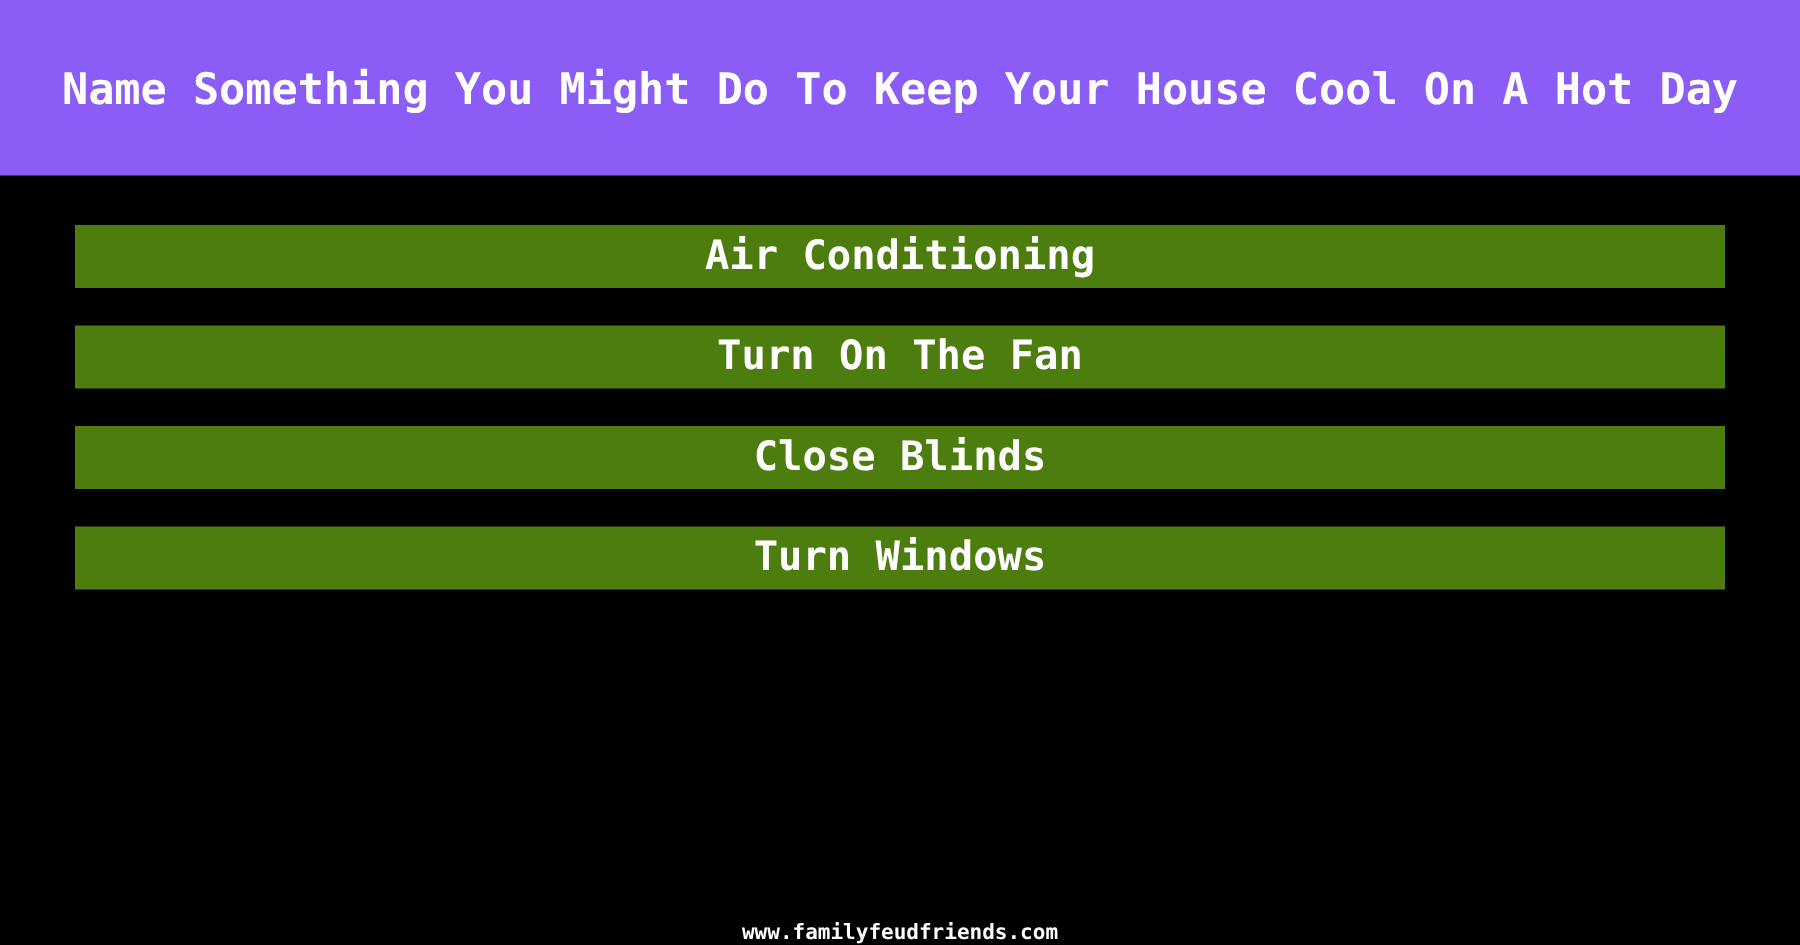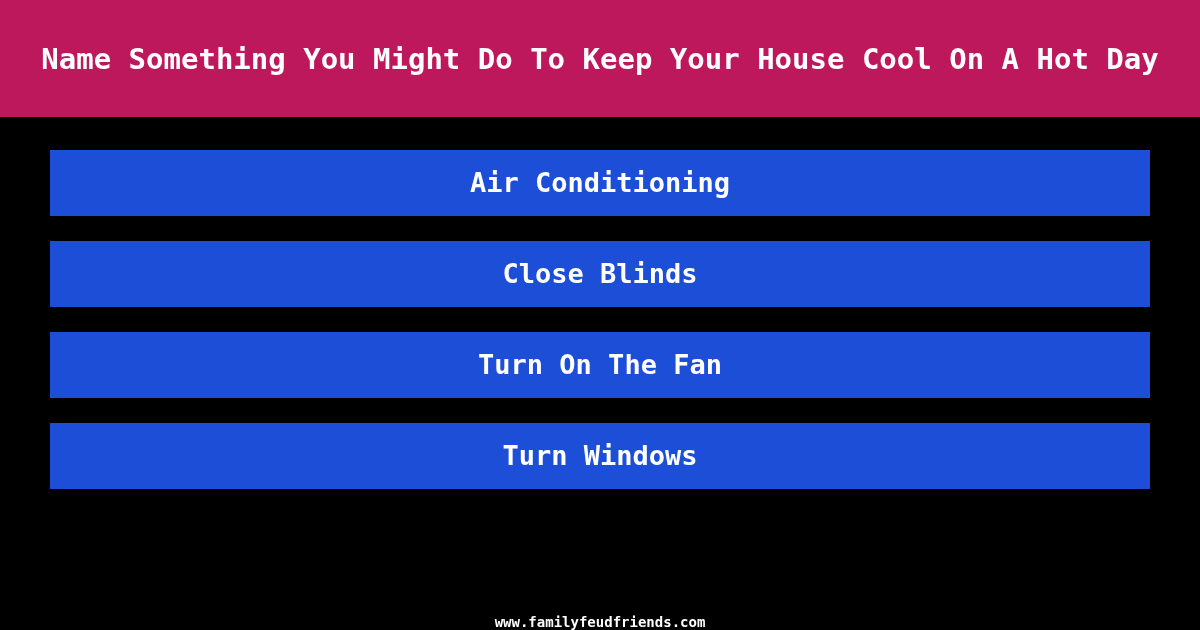--- a/index.html
+++ b/index.html
@@ -18,21 +18,21 @@
     width: 1200px;
     height: 630px;
     position: relative;
     background: #000000;
     display: flex;
     flex-direction: column;
   }
   .header-band {
     width: 1200px;
     height: 117px;
-    background: #be185d;
+    background: #8b5cf6;
     display: flex;
     align-items: center;
     justify-content: center;
     box-sizing: border-box;
     padding: 0 20px;
     flex: 0 0 auto;
   }
   .header-title {
     color: #FFFFFF;
     font-family: "DejaVu Sans Mono", monospace;
@@ -45,23 +45,23 @@
   }
   .answers {
     margin-top: 33px;
     display: flex;
     flex-direction: column;
     gap: 25px;
     flex: 0 0 auto;
   }
   .answer-bar {
     width: 1100px;
-    height: 66px;
+    height: 42px;
     margin-left: 50px;
-    background: #1d4ed8;
+    background: #4d7c0f;
     display: flex;
     align-items: center;
     justify-content: center;
     box-sizing: border-box;
   }
   .answer-text {
     color: #FFFFFF;
     font-family: "DejaVu Sans Mono", monospace;
     font-weight: bold;
     font-size: 27px;
@@ -99,25 +99,25 @@
     <div class="header-title">Name Something You Might Do To Keep Your House Cool On A Hot Day</div>
   </div>
 
   <div class="answers">
 
     <div class="answer-bar">
       <div class="answer-text">Air Conditioning</div>
     </div>
 
     <div class="answer-bar">
-      <div class="answer-text">Close Blinds</div>
+      <div class="answer-text">Turn On The Fan</div>
     </div>
 
     <div class="answer-bar">
-      <div class="answer-text">Turn On The Fan</div>
+      <div class="answer-text">Close Blinds</div>
     </div>
 
     <div class="answer-bar">
       <div class="answer-text">Turn Windows</div>
     </div>
 
   </div>
 
   <div class="spacer"></div>
 

